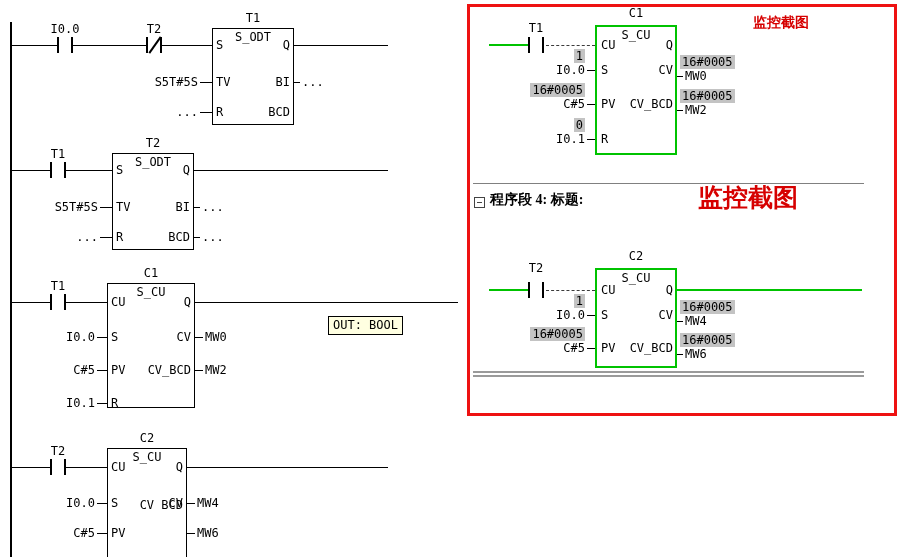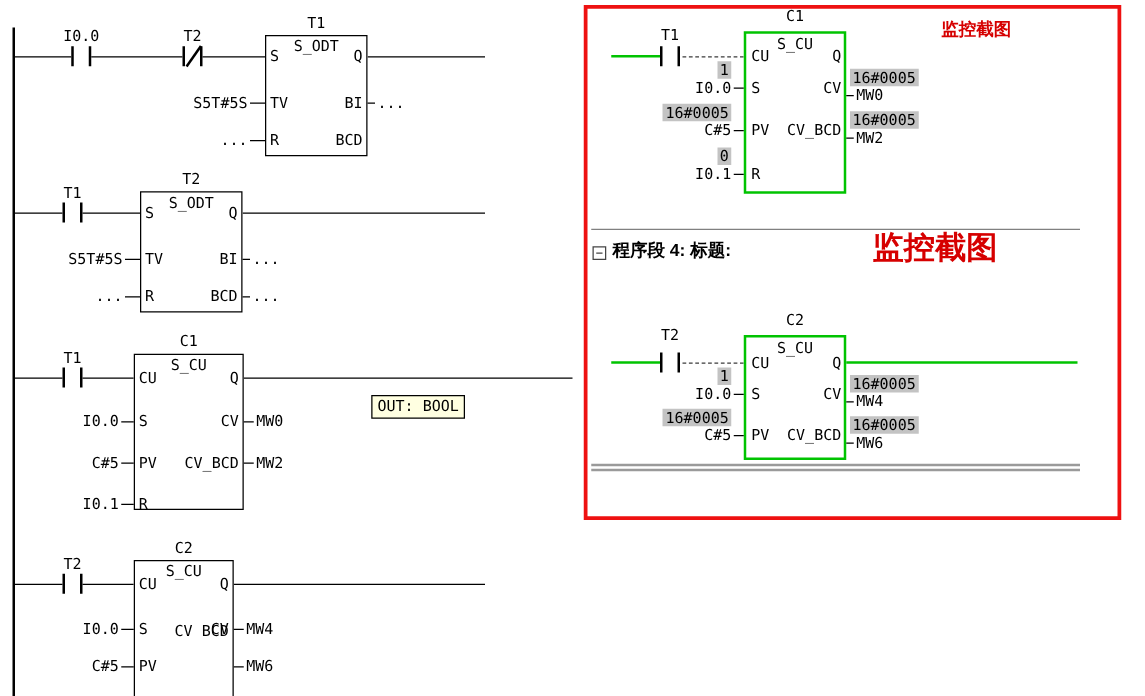--- a/index.html
+++ b/index.html
@@ -12,23 +12,23 @@
   .dash { position:absolute; height:0; border-top:1px dashed #3b3b3b; }
   .t    { position:absolute; line-height:14px; white-space:pre; }
   .tr   { text-align:right; }
   .tc   { transform:translateX(-50%); }
   .b    { font-weight:bold; }
   .blk  { position:absolute; border:1px solid #000; background:#fff; }
   .mblk { position:absolute; border:2px solid var(--monitor-green,#00c300); background:#fff; }
   .contact { position:absolute; width:16px; height:16px; border-left:2px solid #000; border-right:2px solid #000; }
   .contact .slash { position:absolute; left:-3px; top:7px; width:20px; height:2px; background:#000; transform:rotate(-55deg); }
   .val  { background:var(--value-bg,#c3c3c3); padding:0 2px; }
-  .tooltip { position:absolute; background:var(--tooltip-bg,#ffffe1); border:1px solid #000; padding:1px 4px; line-height:15px; }
+  .tooltip { position:absolute; background:var(--tooltip-bg,#ffffe1); border:1px solid #000; padding:1px 4px; line-height:15px;margin-left:31px; }
   .redbox  { position:absolute; border:3px solid var(--border-red,#ee1111); }
-  .cjk  { font-family:Liberation Sans, sans-serif; }
+  .cjk  { font-family:Liberation Serif, serif; }
   .red  { color:var(--annotation-red,#d60000); }
   .collapse-box { position:absolute; width:11px; height:11px; border:1px solid #444; background:#fff; }
   .collapse-box::after { content:""; position:absolute; left:2px; right:2px; top:4px; height:1px; background:#444; }
   .gray2 { position:absolute; height:2px; background:#9a9a9a; }
 </style>
 </head>
 <body>
 
 <div class="screen">
 

